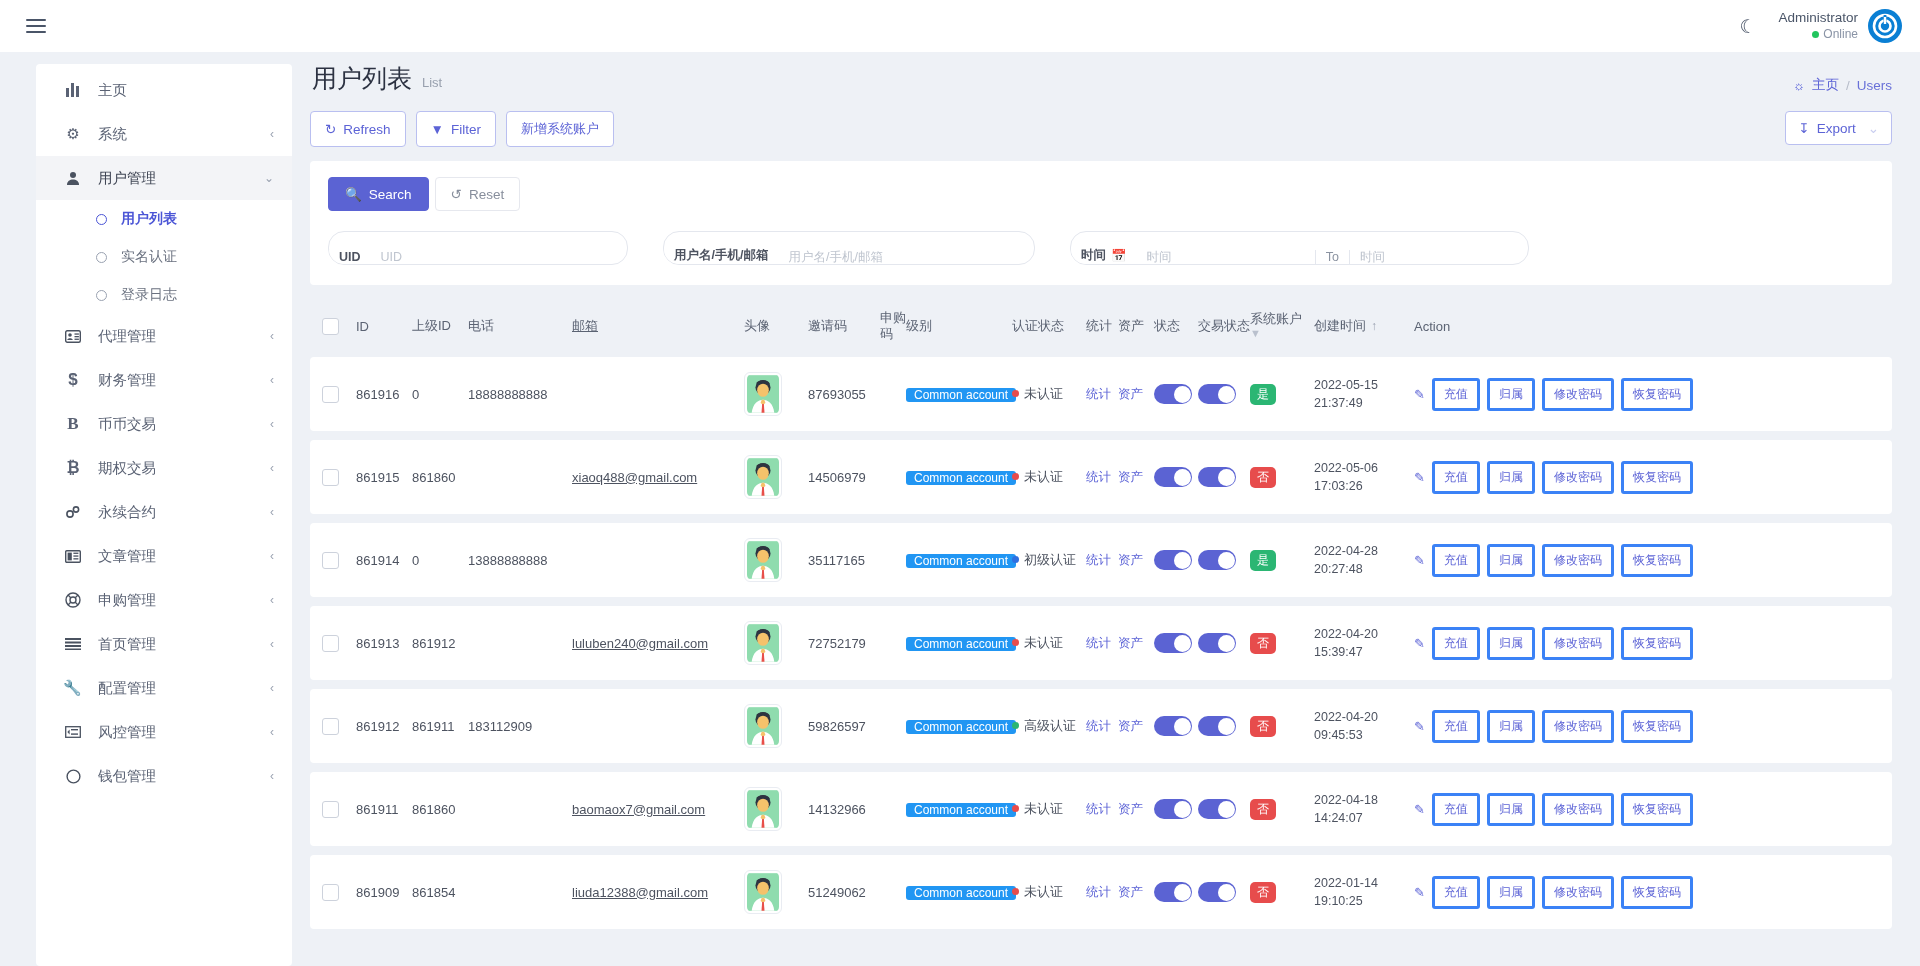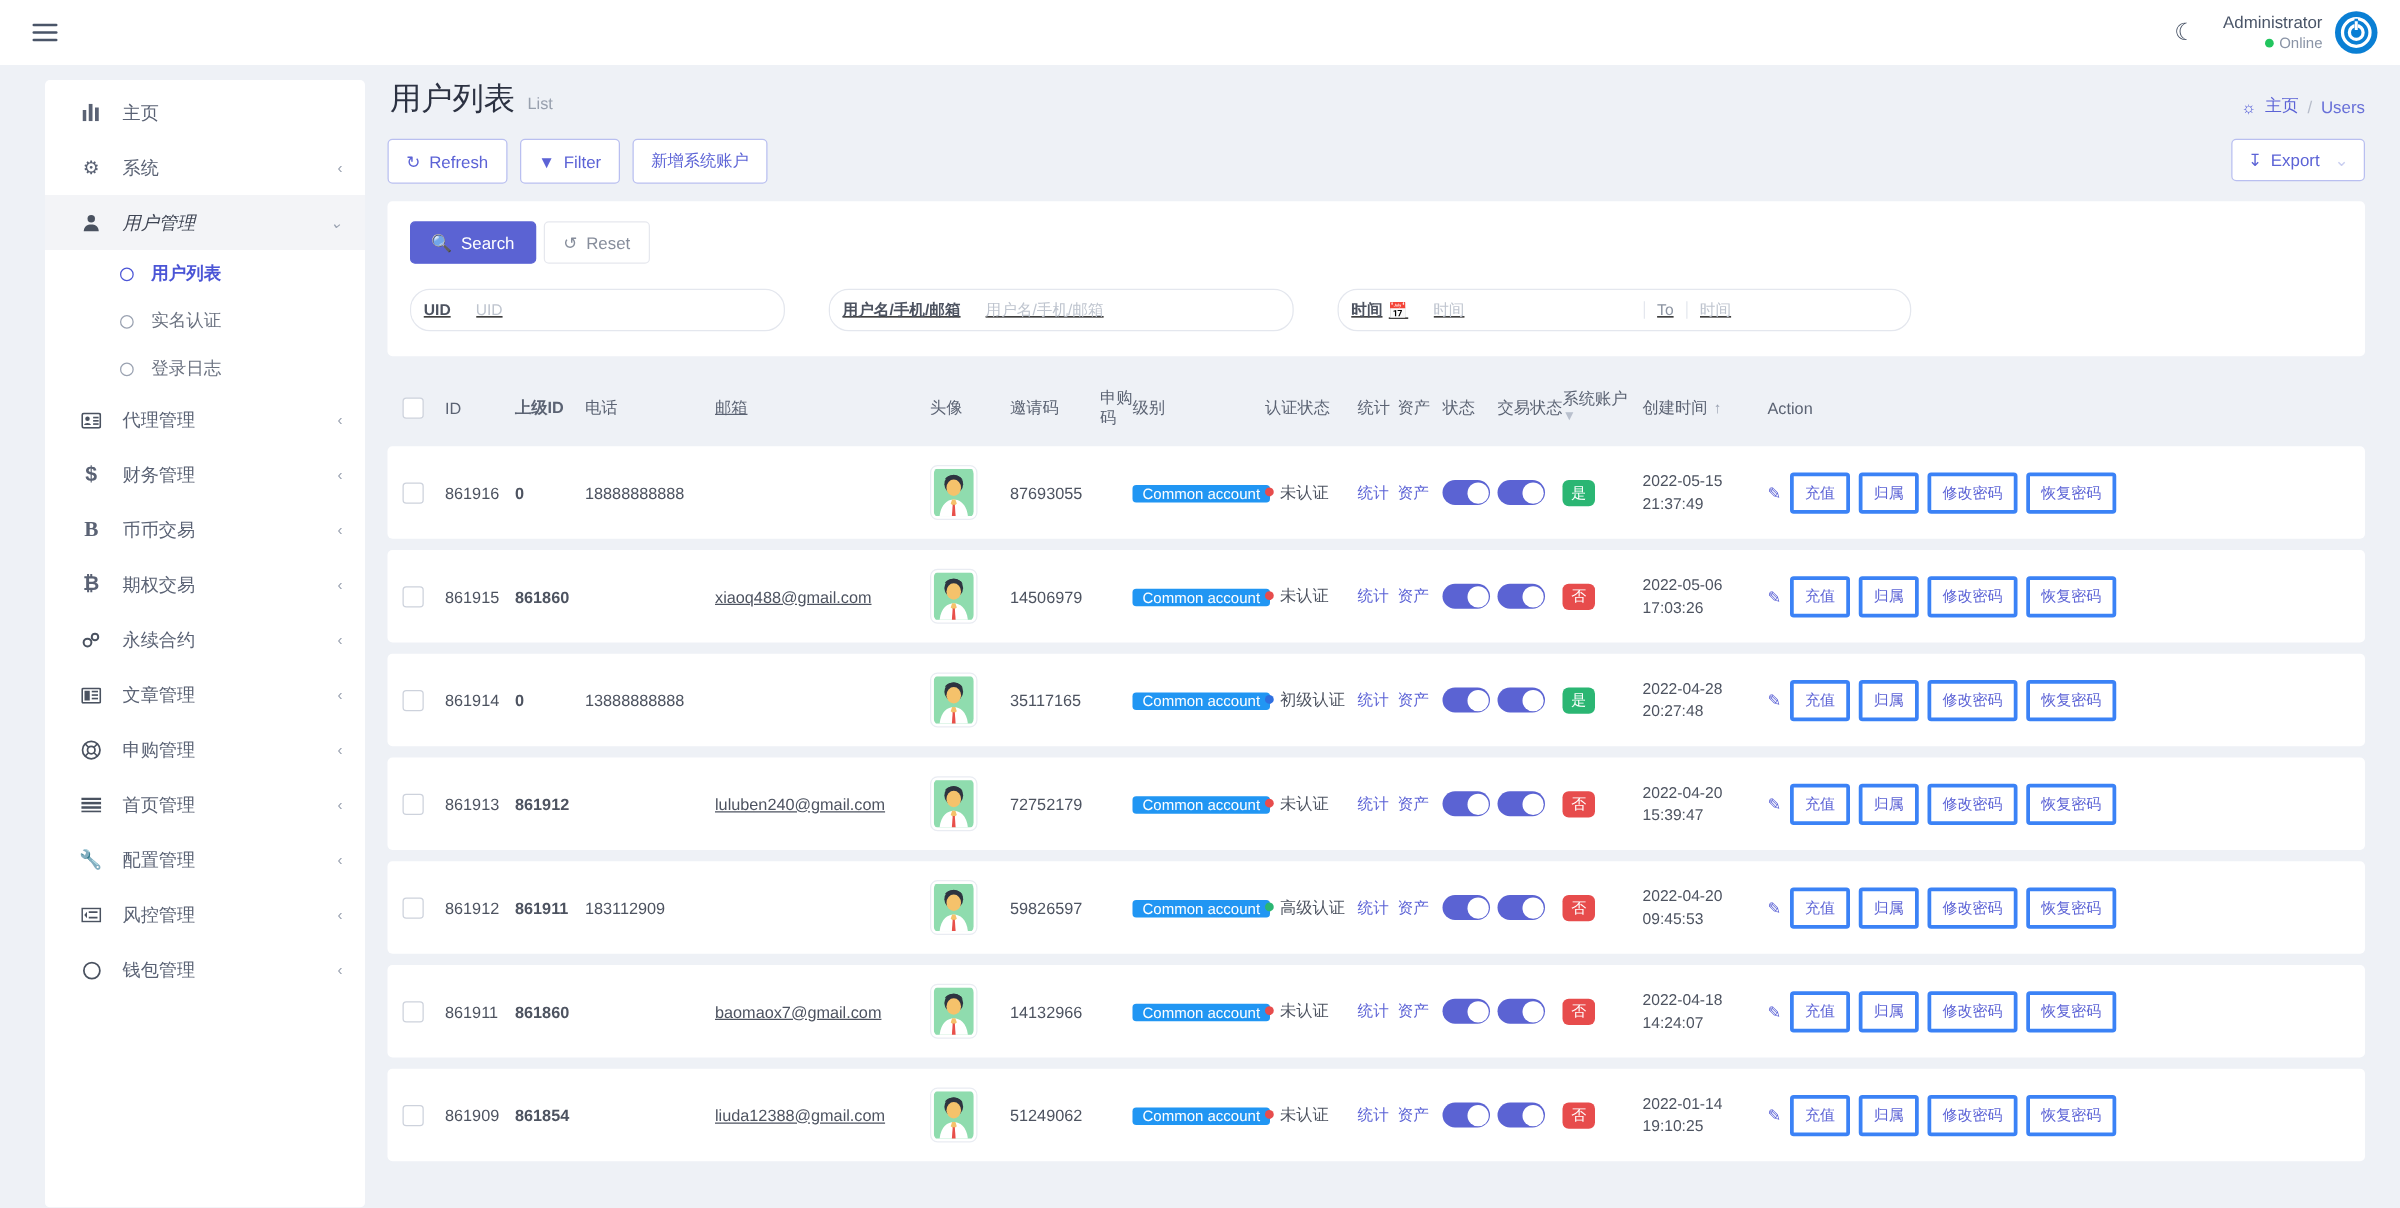--- a/index.html
+++ b/index.html
@@ -63,21 +63,21 @@
     display:flex; align-items:center; height: 44px;
     padding: 0 18px 0 26px; color:#5a6274; font-size:14.5px;
     cursor:pointer; position:relative;
   }
   .menu-item .mi-icon {
     width: 22px; flex:0 0 22px; display:flex; align-items:center; justify-content:center;
     color:#5a6274; font-size: 15px;
   }
   .menu-item .mi-label { margin-left: 14px; flex:1; }
   .menu-item .mi-arrow { font-size: 12px; color:#9aa2b1; }
-  .menu-item.active { background:#f3f4f7; color:#3f4554;font-style:italic; }
+  .menu-item.active { background:#f3f4f7; color:#3f4554; }
   .submenu .sub-item {
     display:flex; align-items:center; height: 38px; padding-left: 60px;
     font-size: 14px; color:#6b7280; cursor:pointer;
   }
   .submenu .sub-item .ring {
     width:11px; height:11px; border-radius:50%; border:1.6px solid #9aa2b1;
     margin-right: 14px; flex:0 0 11px;
   }
   .submenu .sub-item.active { color:#4b55d6; font-weight:bold; }
   .submenu .sub-item.active .ring { border-color:#4b55d6; }
@@ -115,22 +115,22 @@
     font-size:13.5px; padding:8px 16px; display:flex; align-items:center; gap:7px; cursor:pointer;
     font-family:"Liberation Sans", sans-serif;
   }
   .btn-reset {
     background:#fff; border:1px solid #e6e8ee; color:#878e9c; border-radius:4px;
     font-size:13.5px; padding:8px 15px; display:flex; align-items:center; gap:7px; cursor:pointer;
     margin-left: 6px; font-family:"Liberation Sans", sans-serif;
   }
   .filters { display:flex; align-items:center; margin-top: 20px; gap: 0; }
   .field {
-    display:flex; align-items:center; border:1px solid #e4e7ee; border-radius:16px;
-    height: 34px; background:#fff; overflow:hidden;text-decoration:underline;
+    display:flex; align-items:flex-end; border:1px solid #e4e7ee; border-radius:16px;
+    height: 34px; background:#fff; overflow:hidden;
   }
   .field .addon {
     display:flex; align-items:center; padding: 0 10px; font-size: 12.5px; color:#4d5360;
     background:#fff; font-weight:bold; white-space:nowrap; gap:5px;
   }
   .field input {
     border:none; outline:none; font-size:12.5px; color:#4d5360; padding: 0 10px;
     font-family:"Liberation Sans", sans-serif; background:transparent; min-width:0;
   }
   .field input::placeholder { color:#bfc5cf; }
@@ -150,21 +150,21 @@
   }
   .table-head .th { display:flex; align-items:center; }
   .rows { margin-top: 4px; }
   .row {
     background:#fff; border-radius:4px; margin-bottom: 9px;
     display:flex; align-items:center; padding: 0 12px; min-height: 74px;
     font-size: 13px; color:#4d5360;
   }
   .c-check { width: 34px; flex:0 0 34px; }
   .c-id { width: 56px; flex:0 0 56px; }
-  .c-pid { width: 56px; flex:0 0 56px;font-weight:bold; }
+  .c-pid { width: 56px; flex:0 0 56px; }
   .c-phone { width: 104px; flex:0 0 104px; }
   .c-email { width: 172px; flex:0 0 172px;text-decoration:underline; }
   .c-avatar { width: 64px; flex:0 0 64px; }
   .c-invite { width: 72px; flex:0 0 72px; }
   .c-sub { width: 26px; flex:0 0 26px; }
   .c-level { width: 106px; flex:0 0 106px; }
   .c-auth { width: 74px; flex:0 0 74px; }
   .c-stat { width: 32px; flex:0 0 32px; }
   .c-asset { width: 36px; flex:0 0 36px; }
   .c-state { width: 44px; flex:0 0 44px; }

